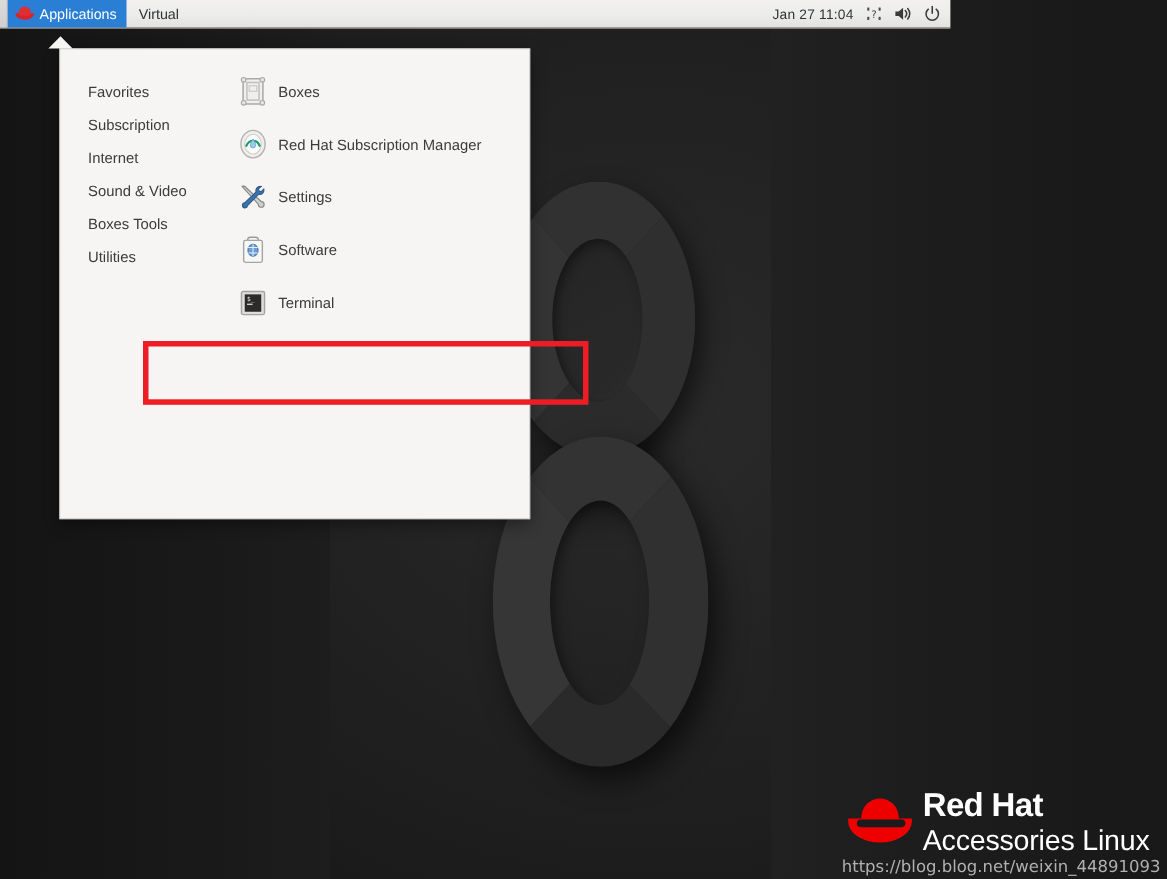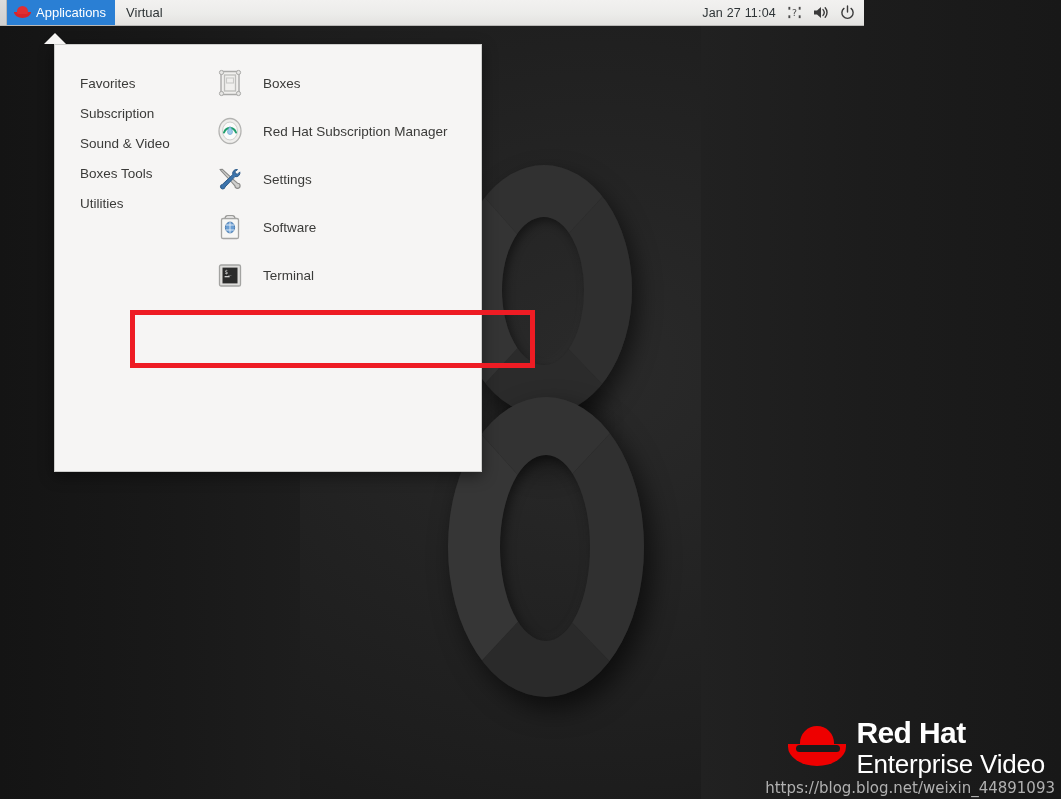--- a/index.html
+++ b/index.html
@@ -163,21 +163,21 @@
     line-height: 18px;
   }
 
   #menu-apps {
     flex: 1;
     padding-top: 14px;
     background: #f6f5f4;
   }
   .app-item {
     display: flex; align-items: center;
-    gap: 18px;
+    gap: 8px;
     height: 48px;
     padding-left: 12px;
     cursor: pointer;
   }
   .app-label {
     font-size: 13.5px;
     color: #3b3b39;
   }
   .app-icon {
     width: 30px; height: 30px;
@@ -313,20 +313,23 @@
   <div id="menu-arrow"></div>
 
   <div id="apps-menu">
 
     <div id="menu-categories">
       <div class="cat-item">
         <span>Favorites</span>
       </div>
       <div class="cat-item">
         <span>Subscription</span>
+      </div>
+      <div class="cat-item">
+        <span>Internet</span>
       </div>
       <div class="cat-item">
         <span>Sound &amp; Video</span>
       </div>
       <div class="cat-item">
         <span>Boxes Tools</span>
       </div>
       <div class="cat-item">
         <span>Utilities</span>
       </div>
@@ -406,19 +409,19 @@
 
 
   <div id="rhel-brand">
     <span class="brand-hat">
       <span class="b-brim"></span>
       <span class="b-crown"></span>
       <span class="b-band"></span>
     </span>
     <span class="brand-text">
       <div class="brand-line1">Red Hat</div>
-      <div class="brand-line2">Enterprise Video</div>
+      <div class="brand-line2">Accessories Linux</div>
     </span>
   </div>
 
   <div id="watermark">https://blog.blog.net/weixin_44891093</div>
 
 </div>
 
 </body></html>

